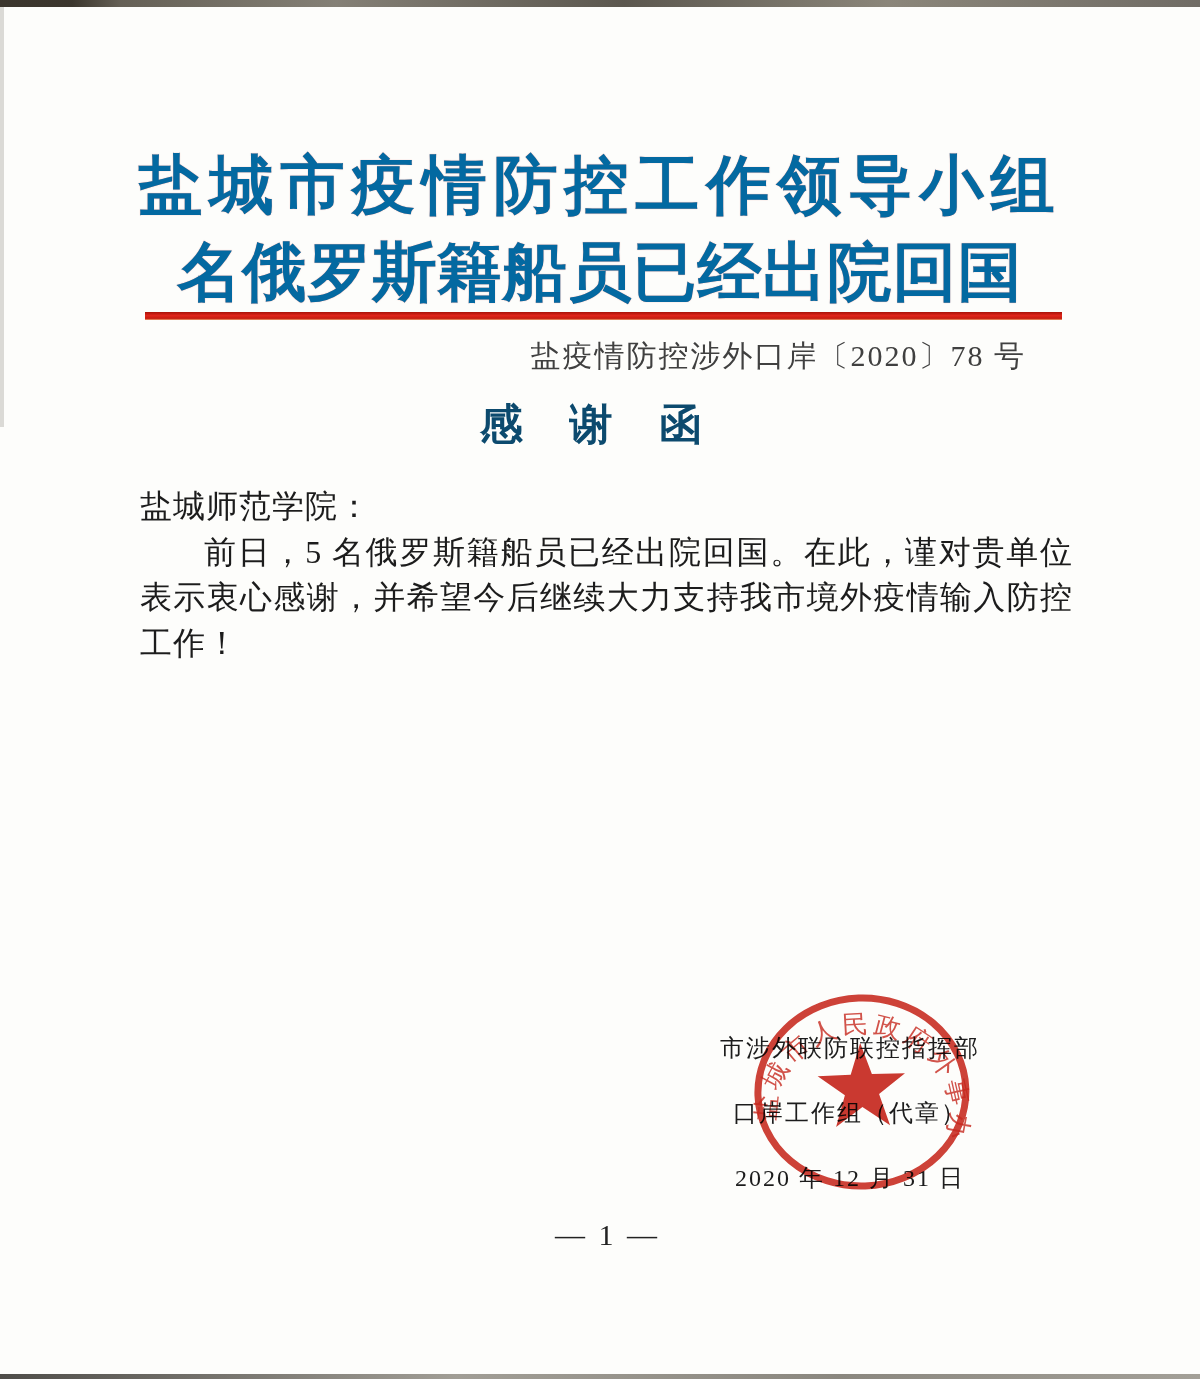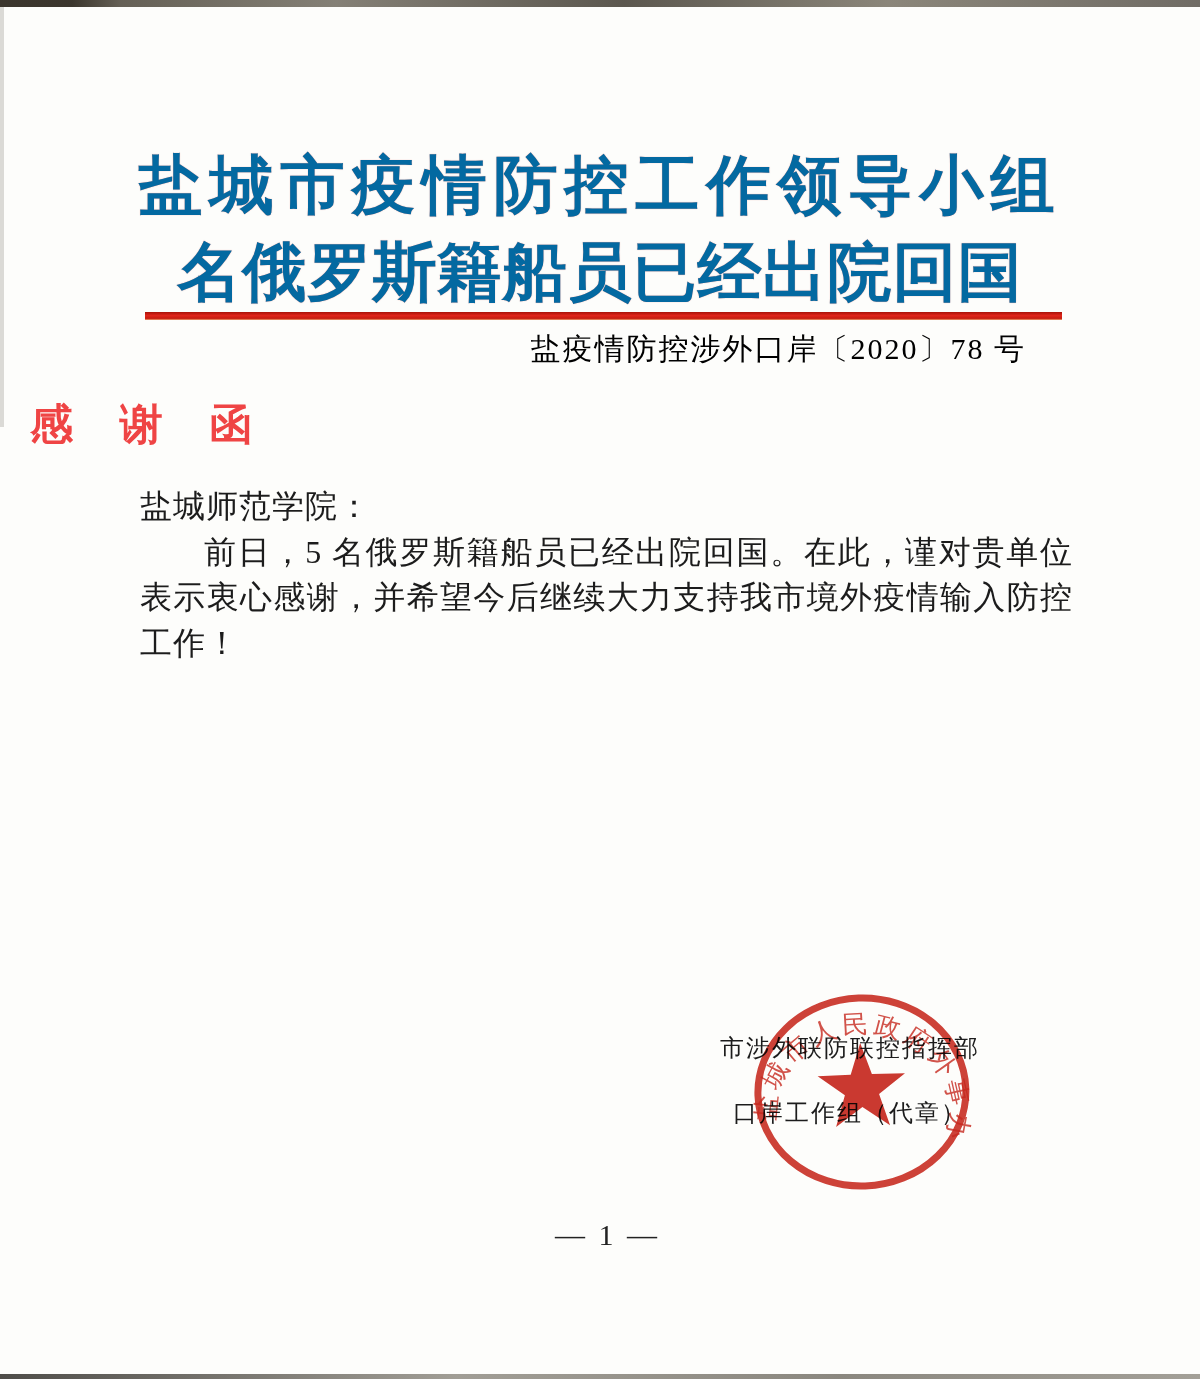--- a/index.html
+++ b/index.html
@@ -41,33 +41,34 @@
     text-shadow:0 0 1px rgba(222,35,22,.5);
     white-space:nowrap;
   }
   .header .hl1{letter-spacing:7px;}
   .header .hl2{letter-spacing:1px;}
   .red-rule{
     position:absolute;top:312px;left:145px;width:917px;height:8px;
     background:linear-gradient(to bottom,#a81208 0%,#e0241a 45%,#c61c10 80%,#f0a070 100%);
   }
   .doc-number{
-    position:absolute;top:329px;left:0;width:1026px;
+    position:absolute;top:336px;left:0;width:1026px;
     text-align:right;
     font-size:30px;
     letter-spacing:2px;
-    color:#000000;
+    color:#404040;
     white-space:nowrap;
   }
   .doc-title{
     position:absolute;top:396px;left:30px;width:1140px;
+    text-align:center;
     font-size:43px;
     font-weight:bold;
     letter-spacing:18px;
-    color:#ef4444;
+    color:#0c4a6e;
     white-space:nowrap;
   }
   .body-text{
     position:absolute;top:484px;left:140px;width:933px;
     font-size:32px;
     line-height:45.5px;
     letter-spacing:1px;
     text-align:justify;
     text-justify:inter-ideograph;
   }
@@ -117,20 +118,21 @@
   <div class="doc-title">感 谢 函</div>
 
   <div class="body-text">
     <p>盐城师范学院：</p>
     <p class="para">前日，5 名俄罗斯籍船员已经出院回国。在此，谨对贵单位表示衷心感谢，并希望今后继续大力支持我市境外疫情输入防控工作！</p>
   </div>
 
   <div class="signature">
     <div>市涉外联防联控指挥部</div>
     <div>口岸工作组（代章）</div>
+    <div>2020 年 12 月 31 日</div>
   </div>
 
   <svg class="seal" viewBox="0 0 228 210" aria-hidden="true">
     <ellipse cx="114" cy="102" rx="104" ry="94" fill="none" stroke="#c8281e" stroke-width="7" opacity="0.88"></ellipse>
     <defs>
       <path id="sealArc" d="M 28 140 A 88 80 0 1 1 200 140" fill="none"></path>
     </defs>
     <text font-size="26" fill="#c8281e" opacity="0.8" letter-spacing="4" font-family="'Liberation Serif','DejaVu Serif',serif">
       <textPath href="#sealArc" startOffset="4%">盐城市人民政府外事办公室</textPath>
     </text>

